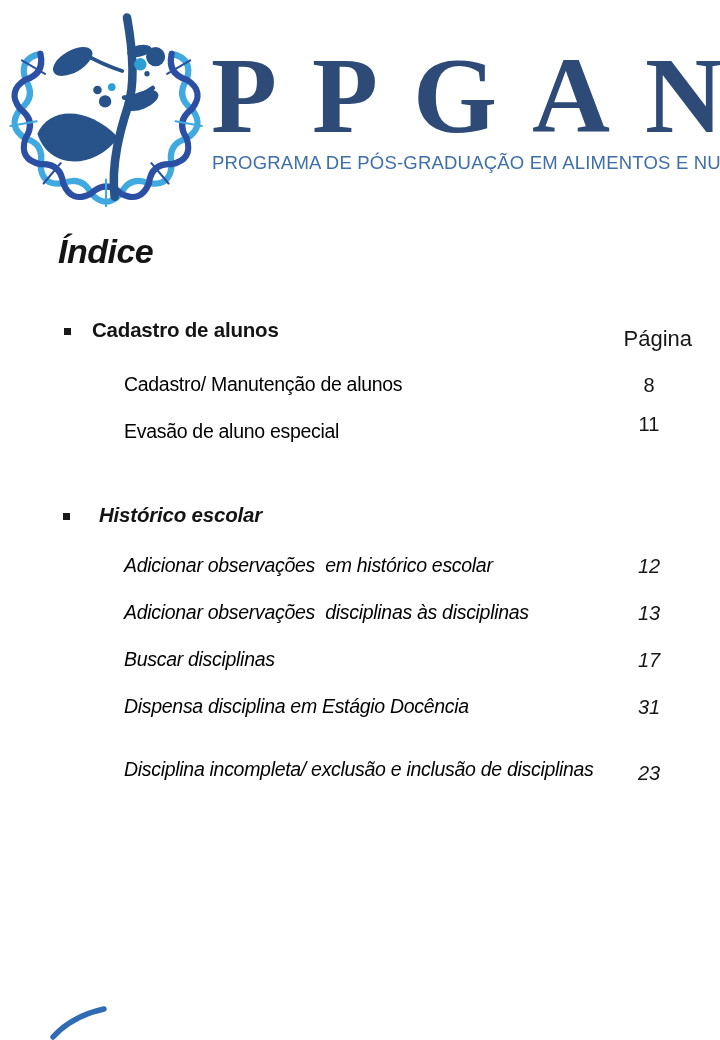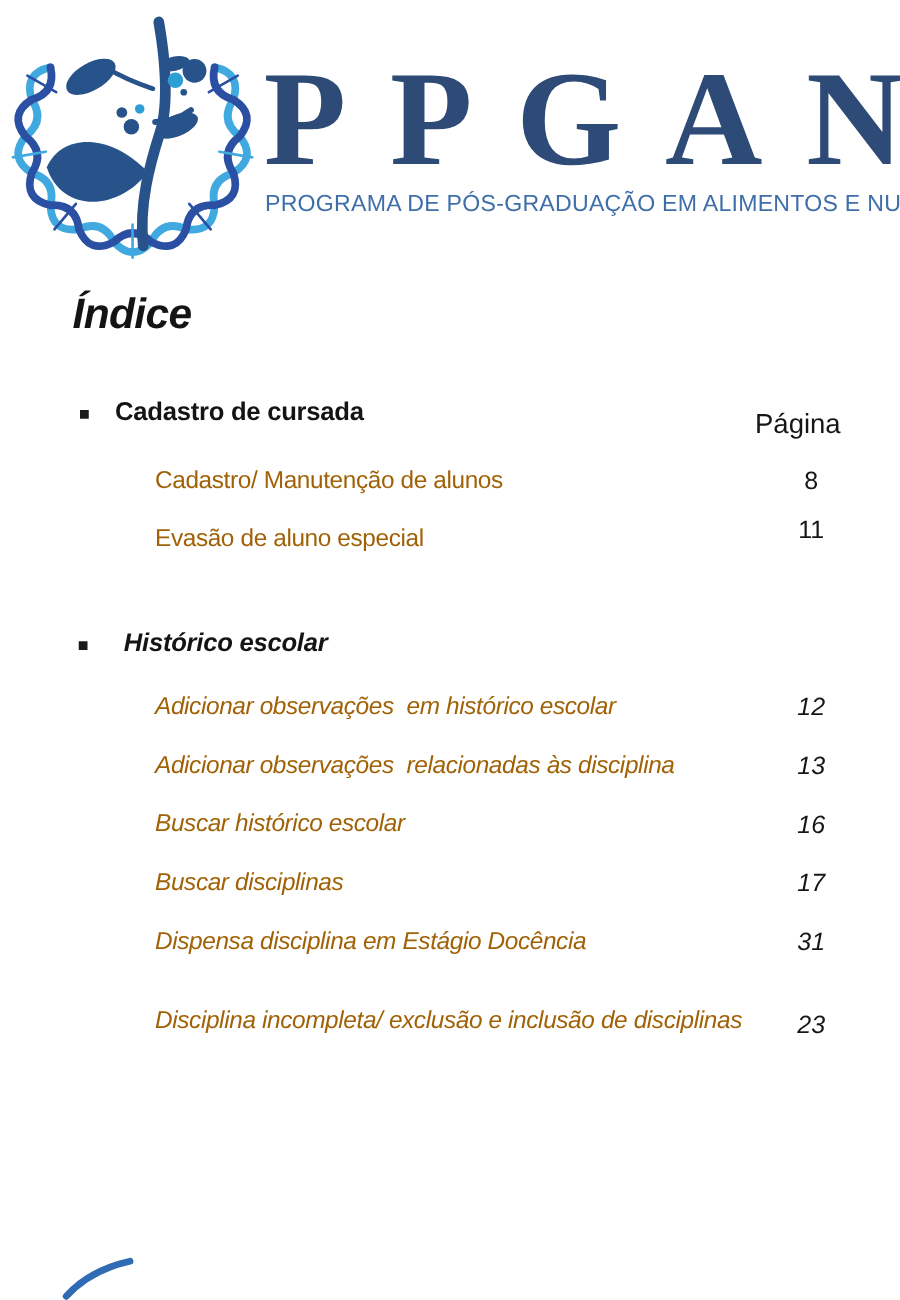--- a/index.html
+++ b/index.html
@@ -18,21 +18,21 @@
     position:absolute; left:212px; top:152px;
     font-size:18.5px; letter-spacing:0.2px; white-space:nowrap; font-weight:normal;
   }
   
   .page-title {
     position:absolute; left:58px; top:232px;
     font-size:34px; font-weight:bold; font-style:italic; color:#141414;
     letter-spacing:-0.5px;
   }
   .pagina {
-    position:absolute; left:604px; top:326px; width:88px; text-align:left;
+    position:absolute; left:604px; top:326px; width:88px; text-align:right;
     font-size:22px; color:#161616;
   }
   
   .sec { position:absolute; left:0; right:0; }
   .sec1 { top:318px; }
   .sec2 { top:503px;font-style:italic; }
   .sec-header { position:relative; height:28px; }
   .bullet { position:absolute; width:7px; height:7px; background:#1a1a1a; top:10px; }
   .sec1 .bullet { left:64px; }
   .sec2 .bullet { left:63px; }
@@ -41,21 +41,21 @@
     letter-spacing:-0.2px; color:#141414; white-space:pre;
   }
   .sec1 .sec-title { left:92px; }
   .sec2 .sec-title { left:99px; }
   .items { position:absolute; left:0; right:0; }
   .sec1 .items { top:54px; }
   .sec2 .items { top:50px; }
   .row { position:relative; height:47px; }
   .label {
     position:absolute; left:124px; top:0; font-size:19.5px; line-height:25px;
-    letter-spacing:-0.3px; color:#a16207; white-space:pre;
+    letter-spacing:-0.3px; color:#000000; white-space:pre;
   }
   .page-num {
     position:absolute; left:616px; top:1px; width:66px; text-align:center;
     font-size:20px; line-height:24px; color:#161616;
   }
   .sec1 .row:nth-of-type(2) .page-num { top:-7px; }
   .sec2 .row:last-child { margin-top:16px; }
   .sec2 .row:last-child .page-num { top:4px;text-align:center; }
   
   .swoosh { position:absolute; left:48px; top:1004px; width:60px; height:36px; }
@@ -106,21 +106,21 @@
 
 <div class="ppgan" style="color: rgb(46, 74, 118);">PPGAN</div>
 <div class="ppgan-sub" style="color: rgb(63, 111, 169);">PROGRAMA DE PÓS-GRADUAÇÃO EM ALIMENTOS E NUTRIÇÃO</div>
 
 <div class="page-title">Índice</div>
 <div class="pagina">Página</div>
 
 <div class="sec sec1">
   <div class="sec-header">
     <span class="bullet"></span>
-    <span class="sec-title">Cadastro de cursada</span>
+    <span class="sec-title">Cadastro de alunos</span>
   </div>
   <div class="items">
 
       <div class="row">
         <span class="label">Cadastro/ Manutenção de alunos</span>
         <span class="page-num">8</span>
       </div>
 
       <div class="row">
         <span class="label">Evasão de aluno especial</span>
@@ -135,29 +135,25 @@
     <span class="sec-title">Histórico escolar</span>
   </div>
   <div class="items">
 
       <div class="row">
         <span class="label">Adicionar observações  em histórico escolar</span>
         <span class="page-num">12</span>
       </div>
 
       <div class="row">
-        <span class="label">Adicionar observações  relacionadas às disciplina</span>
+        <span class="label">Adicionar observações  disciplinas às disciplinas</span>
         <span class="page-num">13</span>
       </div>
 
 
-      <div class="row">
-        <span class="label">Buscar histórico escolar</span>
-        <span class="page-num">16</span>
-      </div>
 
       <div class="row">
         <span class="label">Buscar disciplinas</span>
         <span class="page-num">17</span>
       </div>
 
 
       <div class="row">
         <span class="label">Dispensa disciplina em Estágio Docência</span>
         <span class="page-num">31</span>

